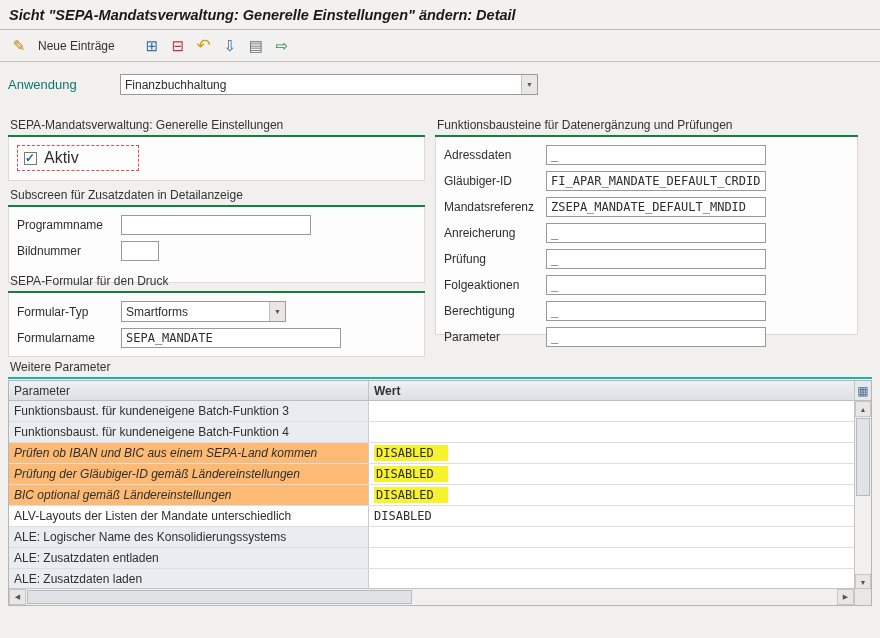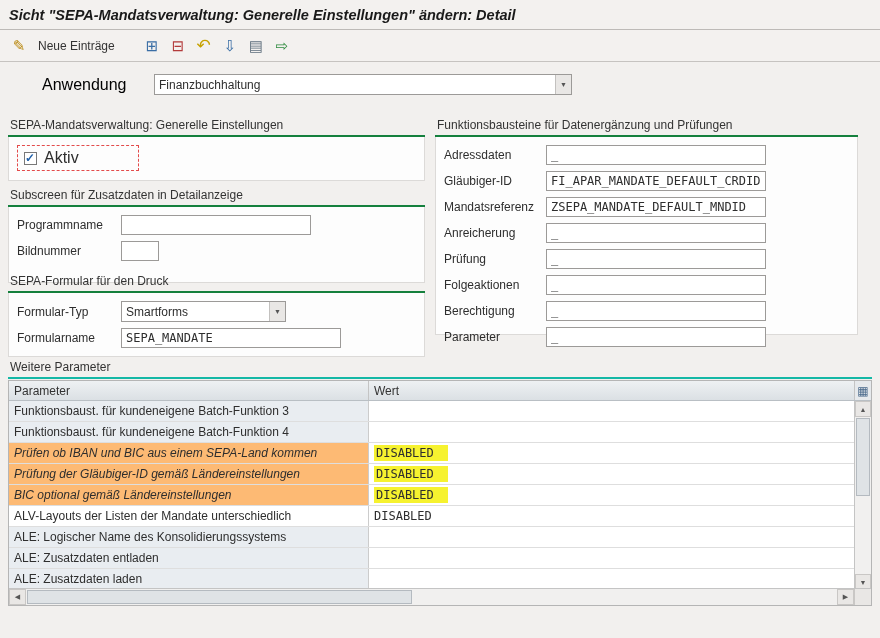--- a/index.html
+++ b/index.html
@@ -34,21 +34,21 @@
   .ic-pencil{ color:#b8860b; }
   .ic-copy{ color:#3a6ea5; }
   .ic-del{ color:#b33b3b; }
   .ic-undo{ color:#c7a200; font-size:17px;}
   .ic-sel{ color:#3a6ea5; }
   .ic-det{ color:#5f6f7d; }
   .ic-tr{ color:#2d8a3e; }
   .tb-gap{ width:10px; }
   
   .anw-row{ position:absolute; top:74px; left:8px; display:flex; align-items:center; }
-  .anw-label{ width:112px; font-size:16px; color:#000000;margin-left:34px; }
+  .anw-label{ width:112px; font-size:13px; color:#0f766e; }
   
   .sselect{
     height:21px; background:#fff; border:1px solid #9c9a98;
     display:flex; align-items:center; position:relative;
   }
   .sel-text{ font-size:12px; padding:0 4px; flex:1; overflow:hidden; white-space:nowrap; }
   .sel-arrow{
     width:16px; height:100%; border-left:1px solid #c3c1bf; background:#e9e7e5;
     display:flex; align-items:center; justify-content:center;
   }
@@ -98,21 +98,21 @@
     position:absolute; top:380px; left:8px; width:864px; height:226px;
     border:1px solid #b5b5b5; background:#fff;
   }
   .thead{
     display:flex; height:20px;
     background:linear-gradient(#eef1f3,#dbe0e4);
     border-bottom:1px solid #b9bfc4;
   }
   .th{ font-size:12px; color:#333; padding:3px 5px; white-space:nowrap; overflow:hidden; }
   .th-param{ width:360px; border-right:1px solid #c4c4c4; }
-  .th-wert{ flex:1; }
+  .th-wert{ flex:1;font-weight:bold; }
   .th-cfg{
     width:17px; padding:0; border-left:1px solid #c4c4c4;
     display:flex; align-items:center; justify-content:center; background:#e6e9ec;
   }
   .grid-glyph::after{ content:"▦"; font-size:12px; color:#48688a; }
   .tbody{ width:846px; }
   .trow{ display:flex; height:21px; border-bottom:1px solid #dedede; }
   .cell{ padding:3px 5px; font-size:12px; white-space:nowrap; overflow:hidden; height:20px; }
   .param{ width:360px; background:#e9edf1; border-right:1px solid #cccccc; }
   .wert{ flex:1; background:#fff; font-family:"DejaVu Sans Mono", monospace; }

